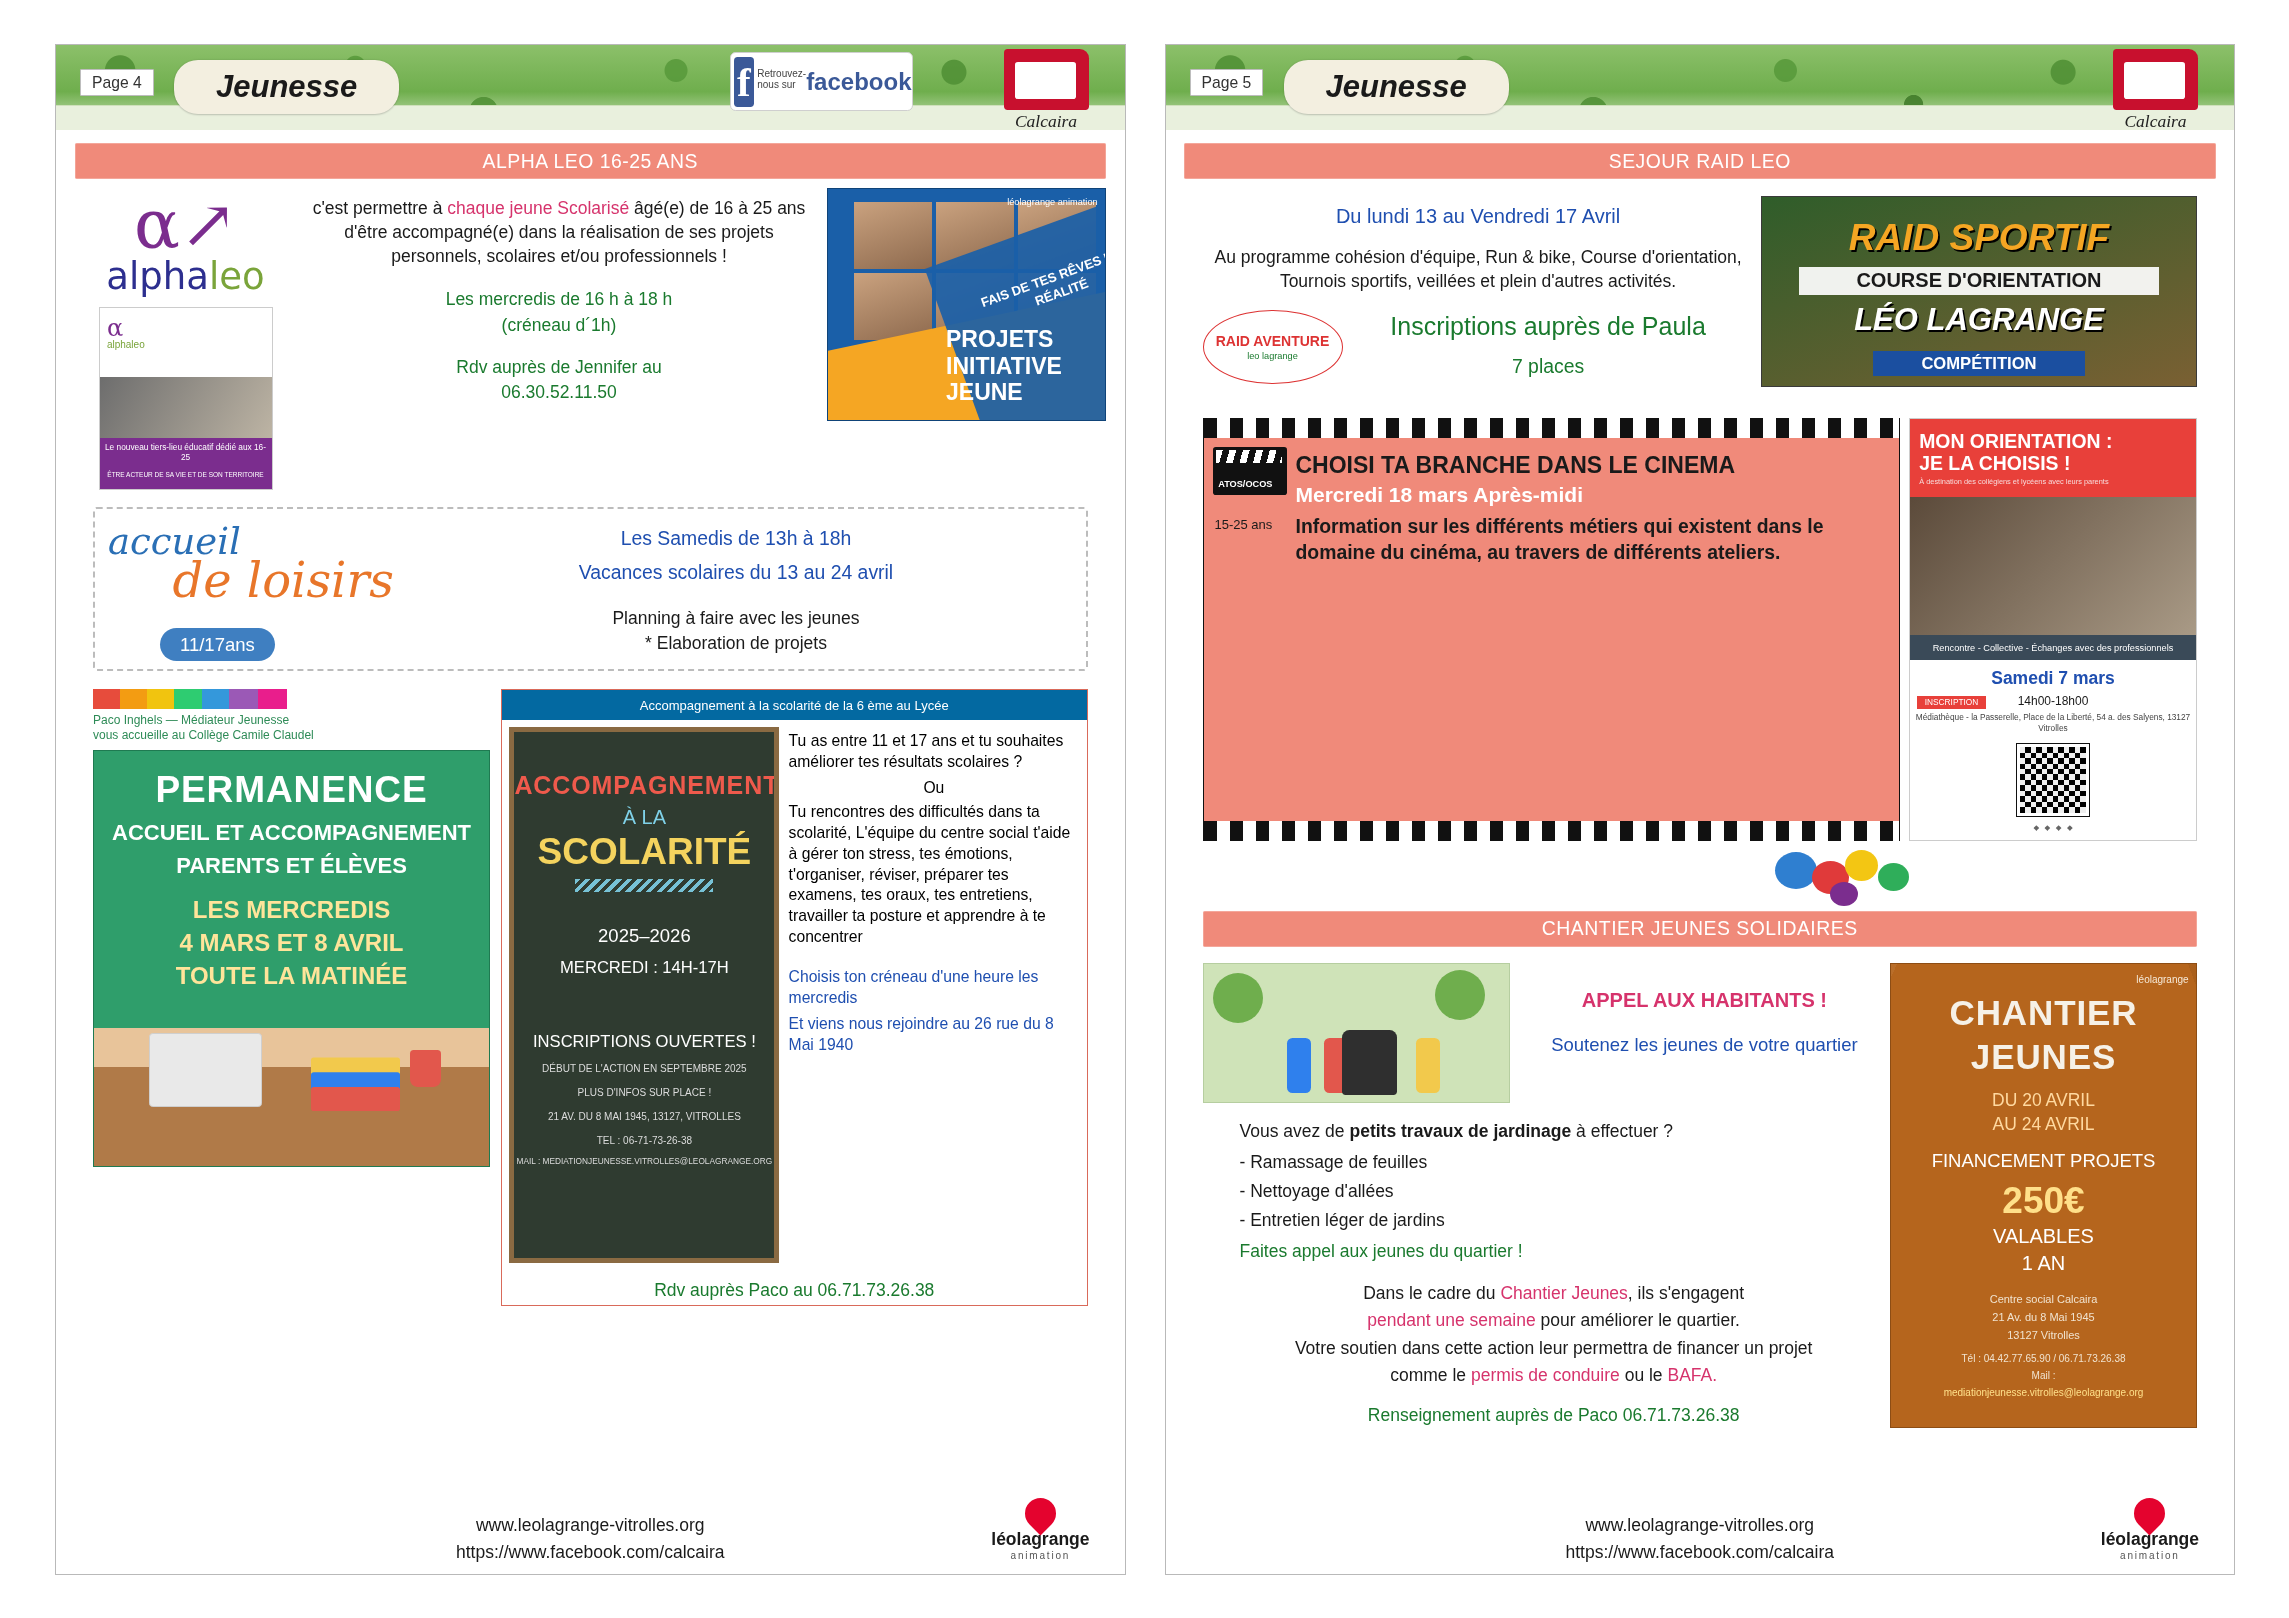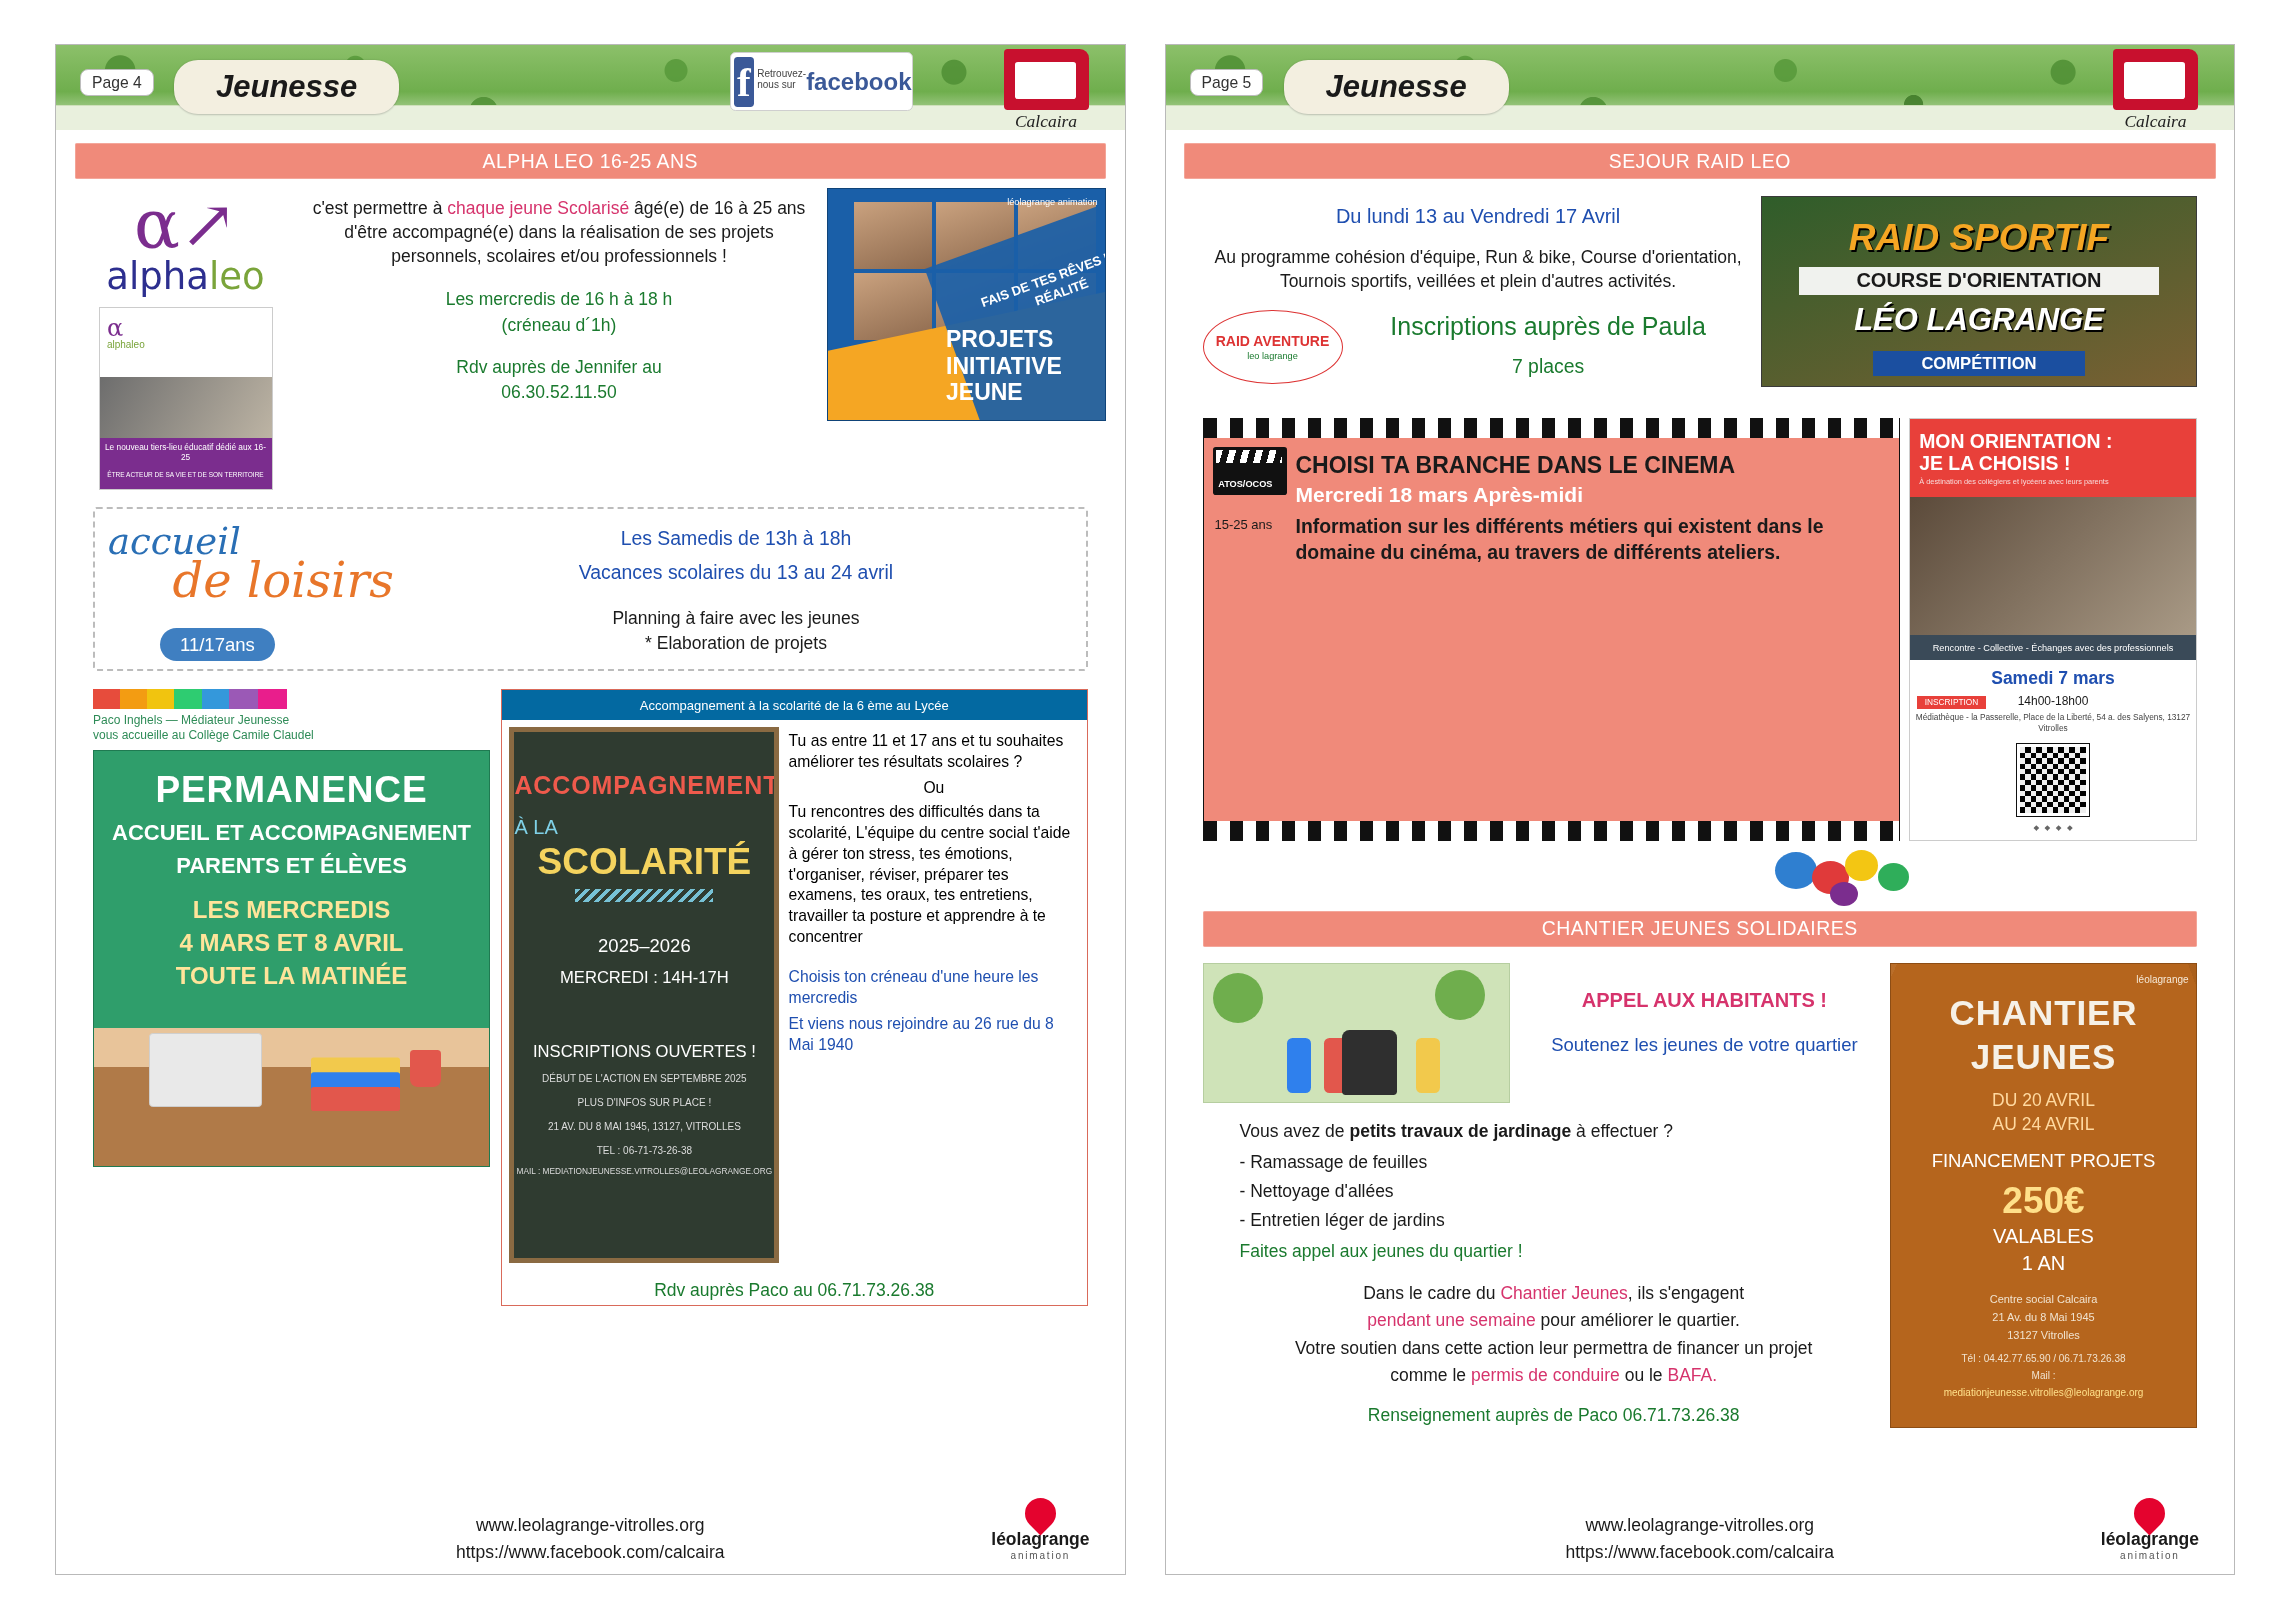--- a/index.html
+++ b/index.html
@@ -58,21 +58,21 @@
     left: 0; right: 0; bottom: 0;
     height: 24px;
     background: #e9f0dd;
     border-top: 1.8px solid #cfe0bb;
   }
   .page-num {
     position: absolute;
     left: 24px; top: 24px;
     background: #ffffff;
     border: 0.9px solid #bdbdbd;
-    border-radius: 8px;
+    border-radius: 1px;
     padding: 3.7px 11px;
     font-size: 15.7px;
     color: #333;
     z-index: 5;
   }
   .section-tag {
     position: absolute;
     left: 118px; top: 14.8px;
     background: #f3efe0;
     border-radius: 24px;
@@ -309,21 +309,21 @@
   .chalk {
     width: 260px; height: 526px;
     background: #2f3b30;
     position: relative; overflow: hidden;
     border: 5.5px solid #8a6a42;
   }
   .chalk .c-acc {
     color: #ef5a4c; font-size: 25px; font-weight: bold; text-align: center; margin-top: 39px;
     letter-spacing: 0.9px;
   }
-  .chalk .c-ala { color: #7fd1e8; font-size: 20px; margin-top: 16px; }
+  .chalk .c-ala { color: #7fd1e8; font-size: 20px; text-align: center; margin-top: 6px; }
   .chalk .c-sco {
     color: #f4d35e; font-size: 37px; font-weight: bold; text-align: center; margin-top: 1.8px;
   }
   .chalk .c-yr { color: #ffffff; font-size: 18.5px; text-align: center; margin-top: 33px; }
   .chalk .c-day { color: #ffffff; font-size: 16.6px; text-align: center; margin-top: 11px; }
   .chalk .c-ins { color: #ffffff; font-size: 16.6px; text-align: center; margin-top: 54px; }
   .chalk .c-sm { color: #dcdcdc; font-size: 10px; text-align: center; margin-top: 9.2px; line-height: 1.5; }
   .chalk .c-mail { color: #dcdcdc; font-size: 8.3px; text-align: center; margin-top: 7.4px; }
   .chalk .squig {
     width: 138px; height: 13px; margin: 5.5px auto 0 auto;

